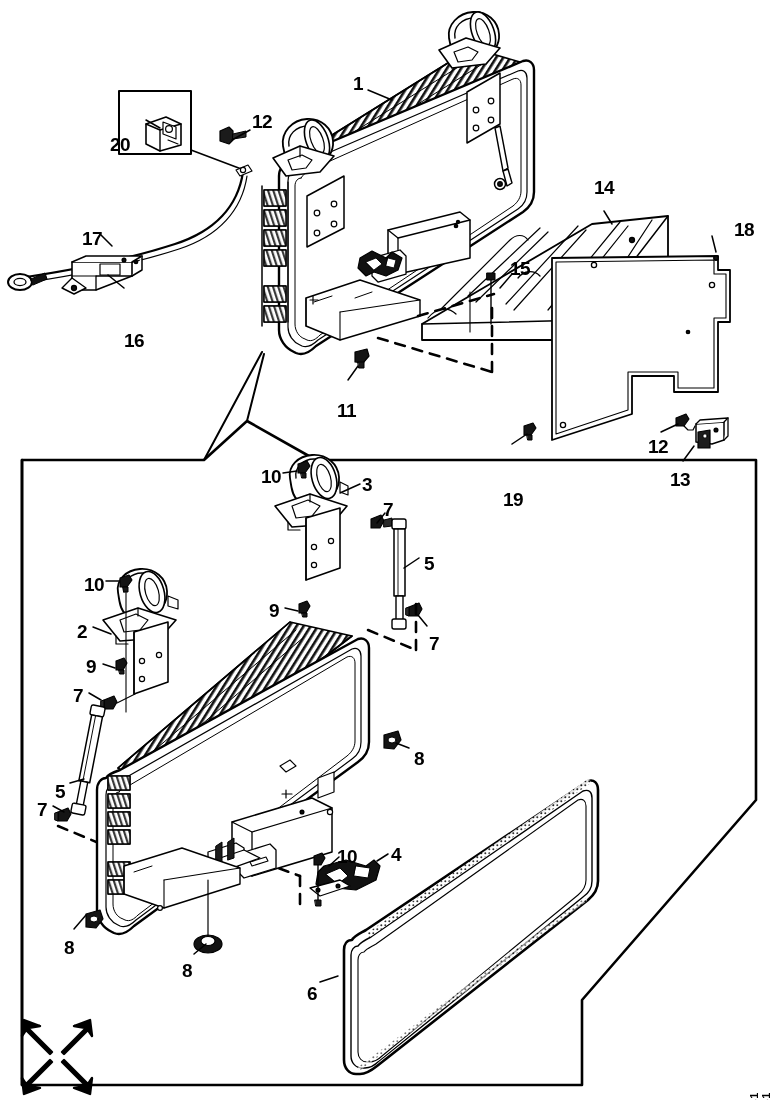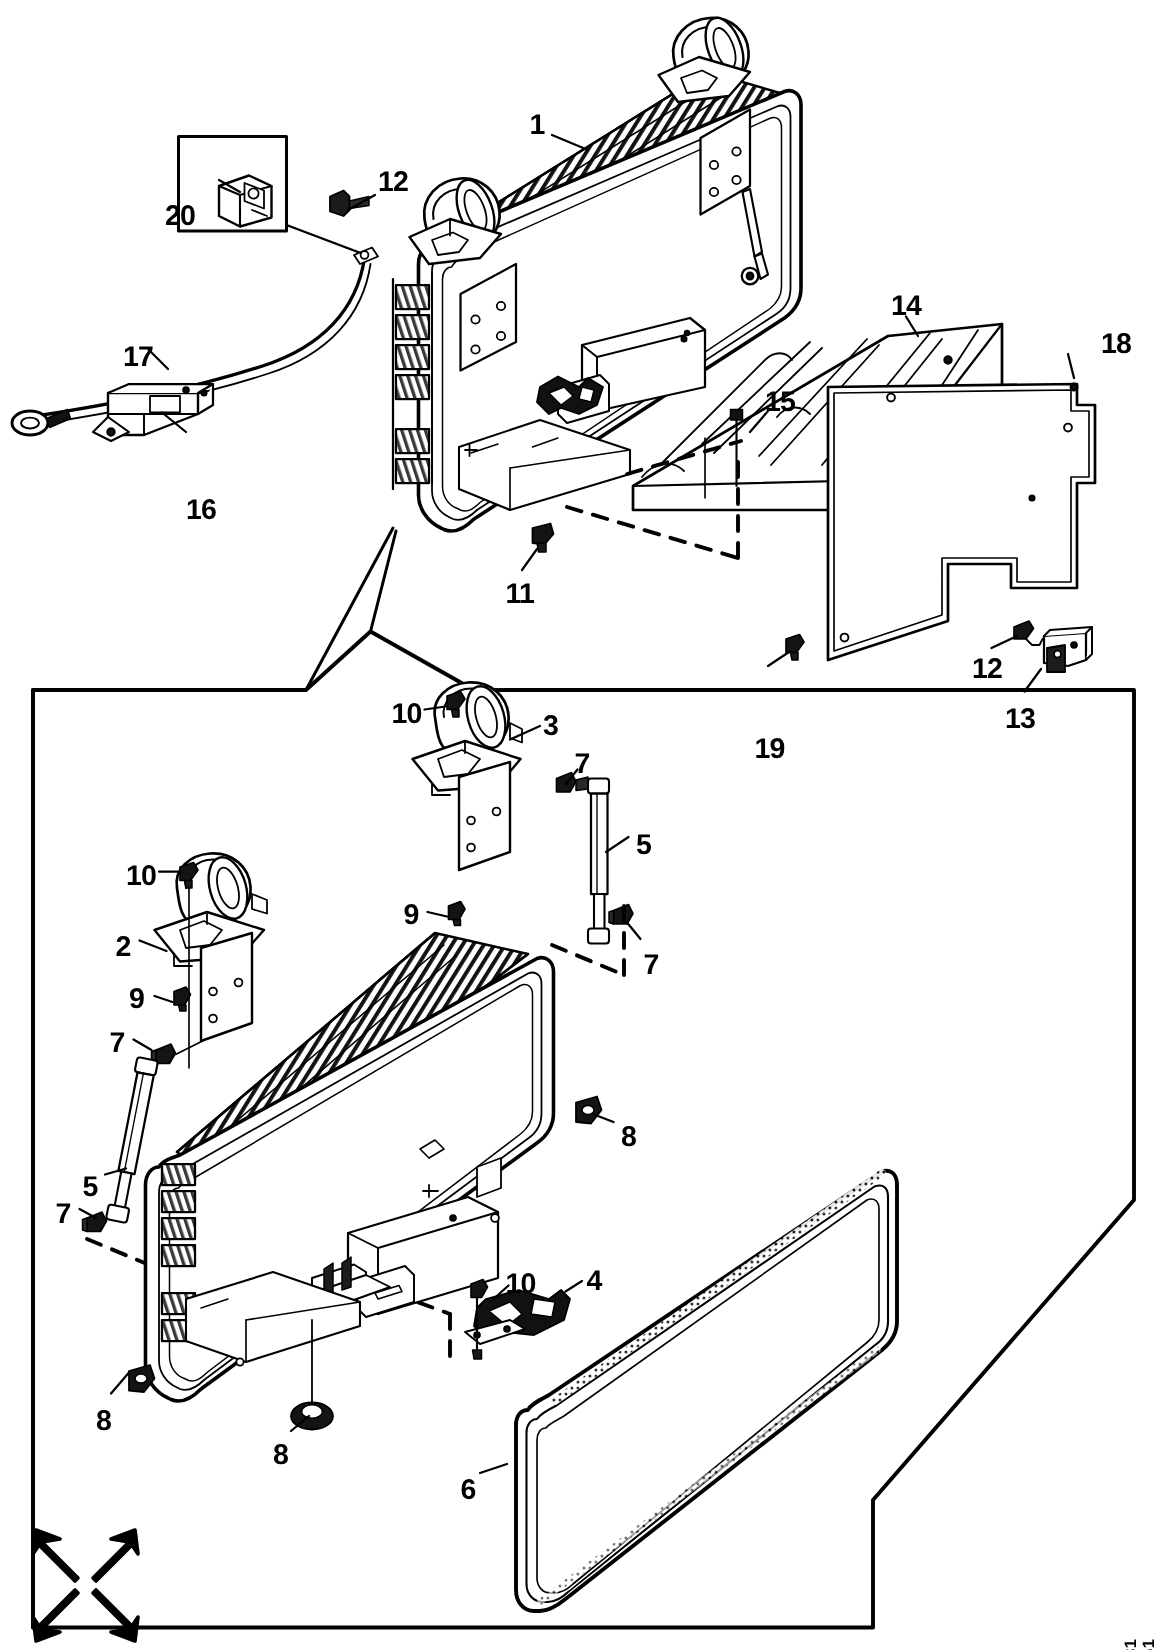--- a/index.html
+++ b/index.html
@@ -514,22 +514,22 @@
 
   </g>
 </svg>
 
 <div id="callouts">
       <div class="callout" style="left: 353px; top: 74px;">1</div>
       <div class="callout" style="left: 110px; top: 104px; margin-top: 31px;">20</div>
       <div class="callout" style="left: 252px; top: 112px;">12</div>
       <div class="callout" style="left: 82px; top: 217px; margin-top: 12px;">17</div>
       <div class="callout" style="left: 124px; top: 295px; margin-top: 36px;">16</div>
-      <div class="callout" style="left: 337px; top: 387px;">11</div>
-      <div class="callout" style="left: 594px; top: 195px;">14</div>
+      <div class="callout" style="left: 337px; top: 401px;">11</div>
+      <div class="callout" style="left: 594px; top: 178px;">14</div>
       <div class="callout" style="left: 510px; top: 259px;">15</div>
       <div class="callout" style="left: 734px; top: 220px;">18</div>
       <div class="callout" style="left: 503px; top: 455px; margin-top: 35px;">19</div>
       <div class="callout" style="left: 648px; top: 437px;">12</div>
       <div class="callout" style="left: 670px; top: 470px;">13</div>
       <div class="callout" style="left: 261px; top: 467px;">10</div>
       <div class="callout" style="left: 362px; top: 475px;">3</div>
       <div class="callout" style="left: 383px; top: 500px;">7</div>
       <div class="callout" style="left: 424px; top: 554px;">5</div>
       <div class="callout" style="left: 269px; top: 601px;">9</div>

